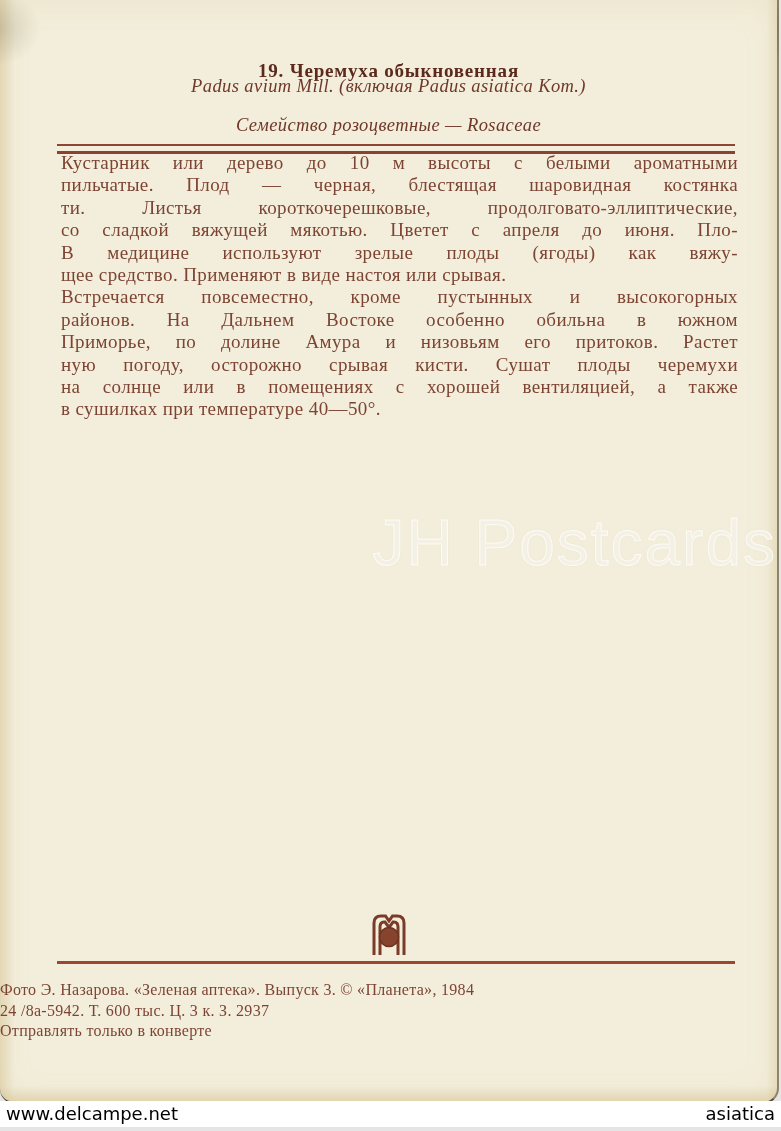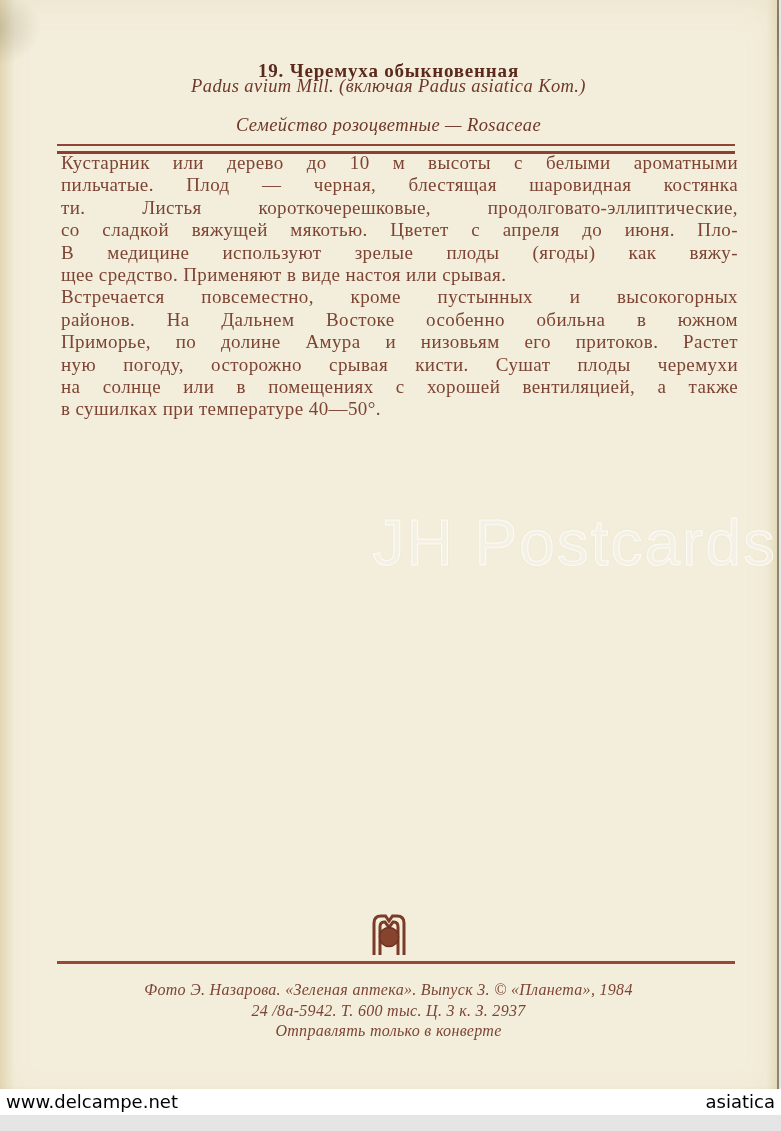--- a/index.html
+++ b/index.html
@@ -70,27 +70,26 @@
     position:absolute; top:911px; left:50%;
     transform:translateX(-50%);
     width:46px; height:44px;
   }
   .thin-rule {
     position:absolute; top:961px; left:57px; width:678px; height:2.5px;
     background:#9b4734;
   }
   .imprint {
     position:absolute; top:980px; left:0; width:100%;
-    text-align:center;
+    text-align:left;
     font-size:16px; line-height:20.5px; letter-spacing:0.3px;
     color:#7d4434;
-    font-style:italic;
   }
   .strip {
-    position:absolute; left:0; bottom:16px;
+    position:absolute; left:0; bottom:4px;
     width:781px; height:26px;
     background:#ffffff;
     display:flex; justify-content:space-between; align-items:center;
     box-sizing:border-box; padding:0 6px 1px 6px;
     font-family:"DejaVu Sans", sans-serif;
     font-size:18px; color:#000000;
   }
 </style>
 </head>
 <body>

